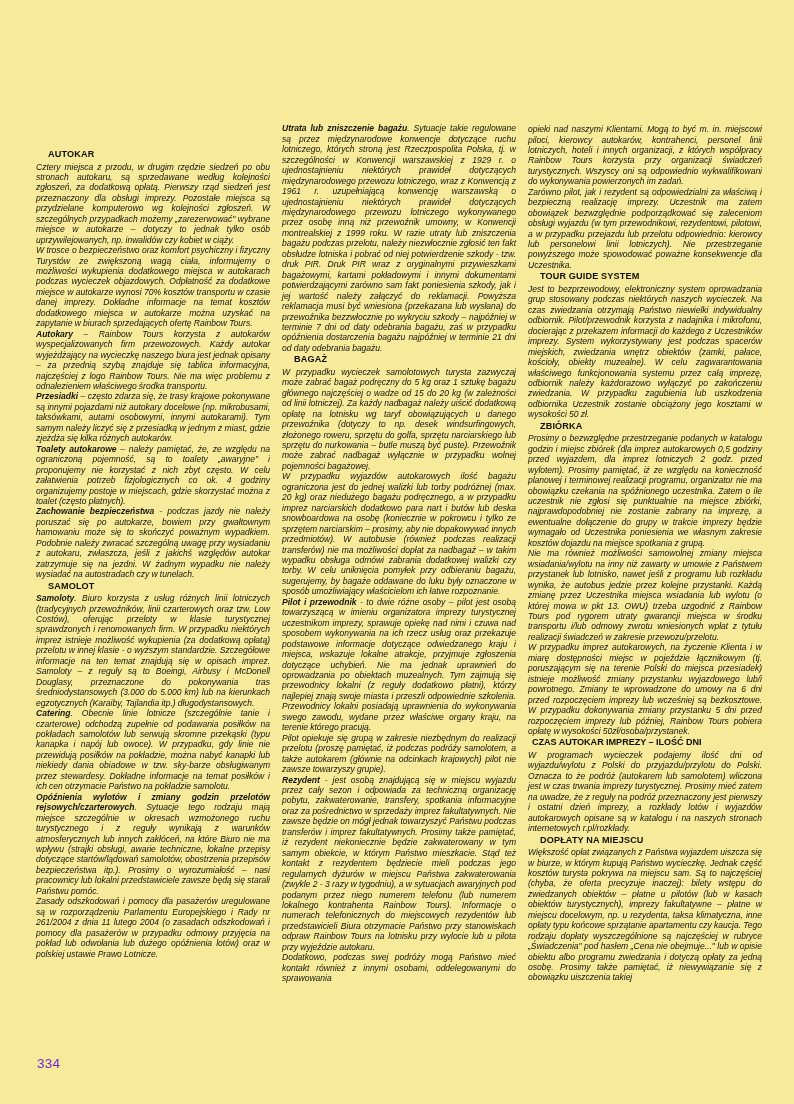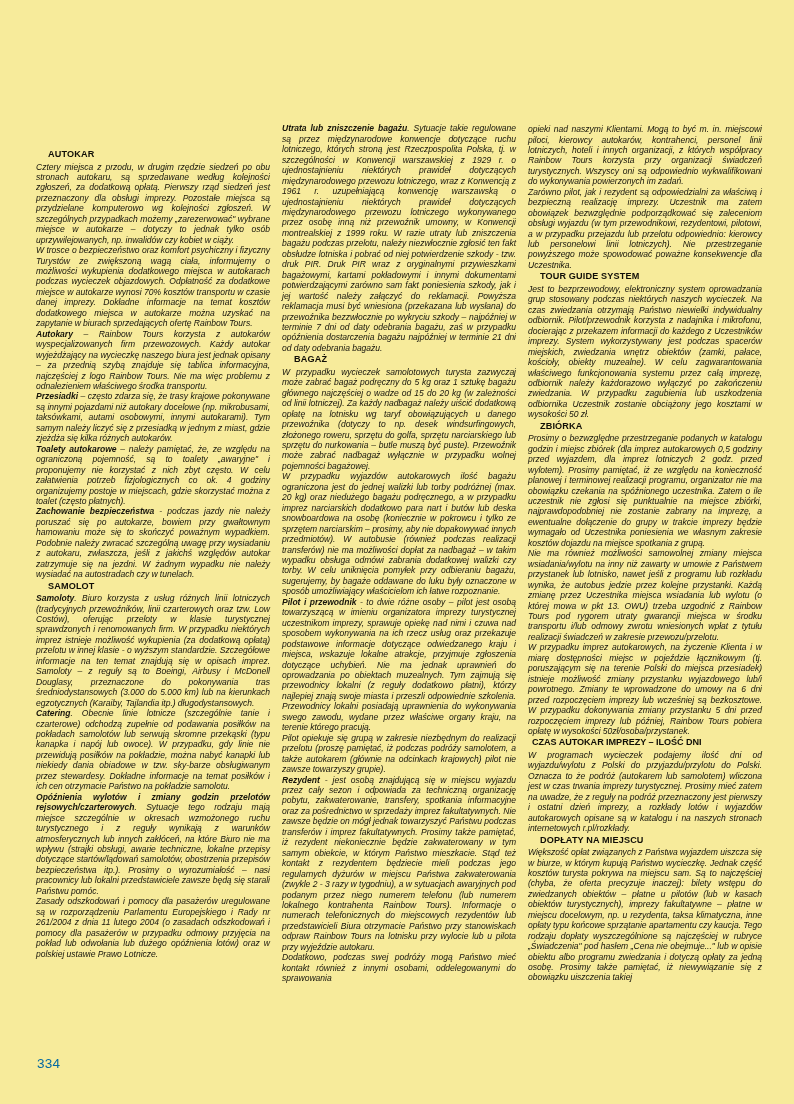--- a/index.html
+++ b/index.html
@@ -95,21 +95,21 @@
   }
   b.lead {
     font-weight: bold;
   }
   
   .page-number {
     position: absolute;
     left: 37px;
     top: 1056px;
     font-size: 13.5px;
-    color: #0369a1;
+    color: #6d28d9;
     font-weight: normal;
     letter-spacing: 0.2px;
   }
 </style>
 </head>
 <body>
 
 <div class="page">
 
 

